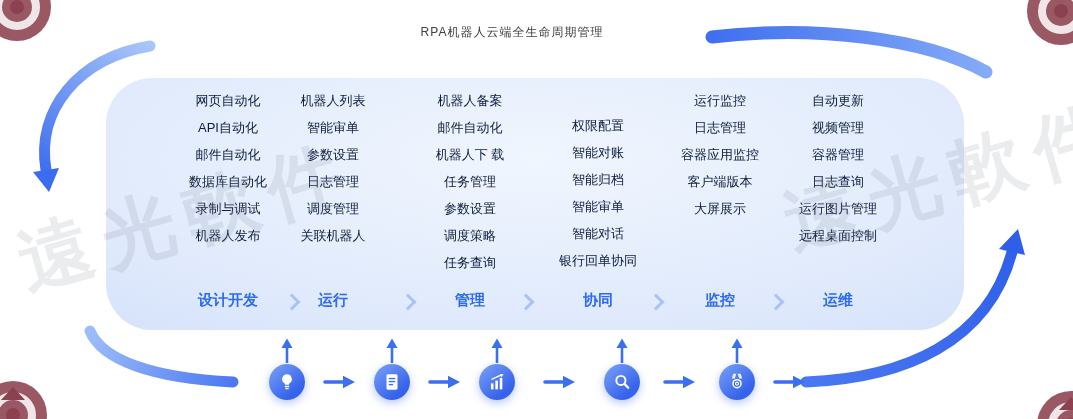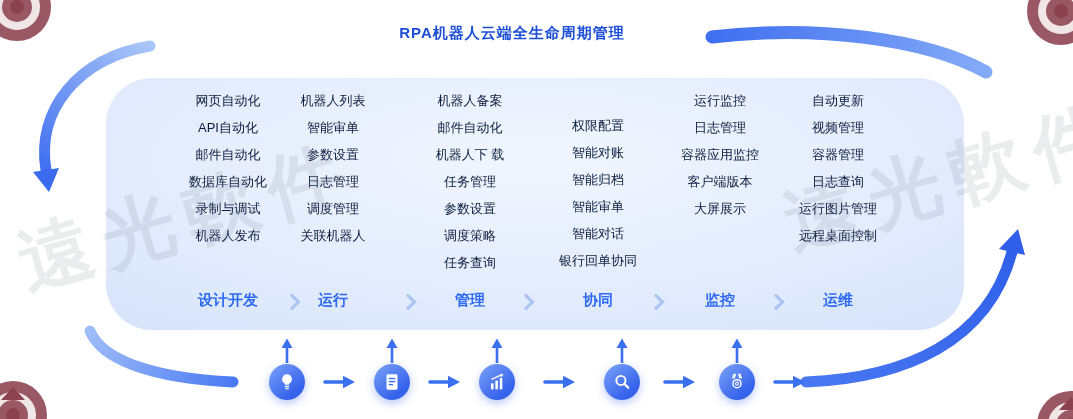--- a/index.html
+++ b/index.html
@@ -12,23 +12,23 @@
     width: 1073px;
     height: 419px;
     overflow: hidden;
     background: #ffffff;
   }
   .title {
     position: absolute;
     top: 24px;
     left: 512px;
     transform: translateX(-50%);
-    font-size: 15px;
-    font-weight: 700;
-    color: #1d4ed8;
+    font-size: 12px;
+    font-weight: 400;
+    color: #404040;
     letter-spacing: 1px;
     white-space: nowrap;
     z-index: 3;
     margin: 0;
   }
   .panel {
     position: absolute;
     left: 106px;
     top: 78px;
     width: 858px;

